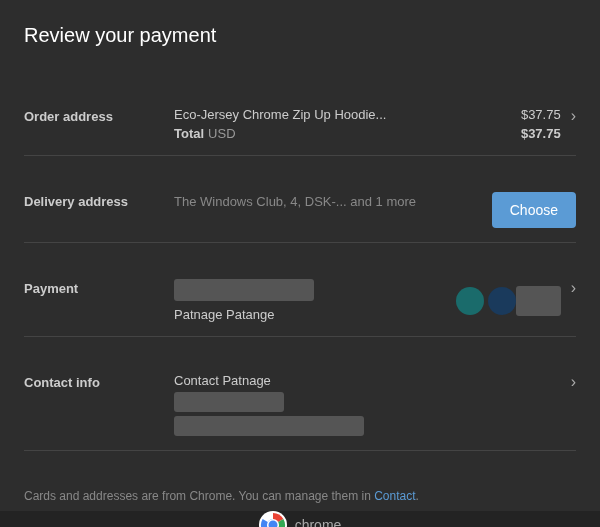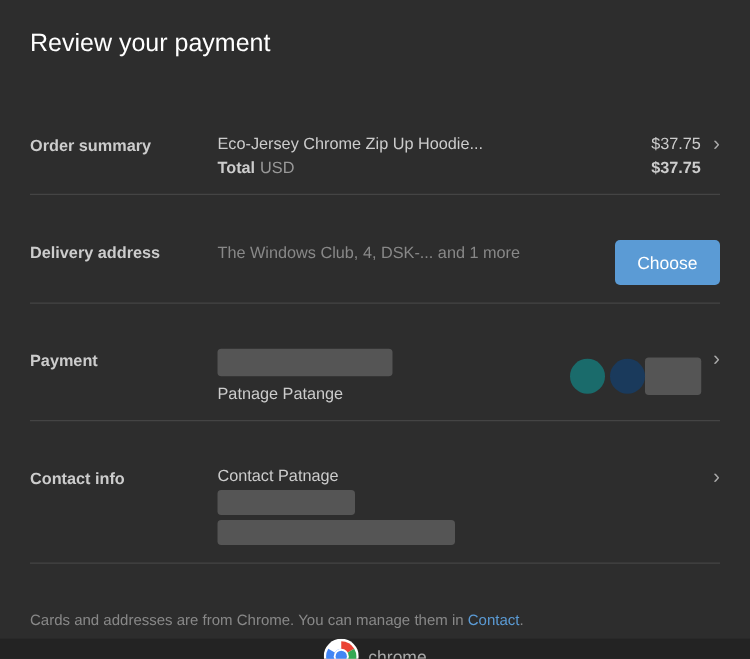--- a/index.html
+++ b/index.html
@@ -269,21 +269,21 @@
       align-items: center;
     }
   </style>
 </head>
 <body>
 
 <div class="dialog">
   <h1 class="dialog-title">Review your payment</h1>
 
   <div class="section">
-    <div class="section-label">Order summary</div>
+    <div class="section-label">Order address</div>
     <div class="order-section-rows">
       <div class="order-row1">
         <span class="order-item-name">Eco-Jersey Chrome Zip Up Hoodie...</span>
         <span class="order-price">$37.75</span>
       </div>
       <div class="order-row2">
         <span class="order-total-label">Total</span>
         <span class="order-total-usd">USD</span>
         <span class="order-total-price">$37.75</span>
       </div>

